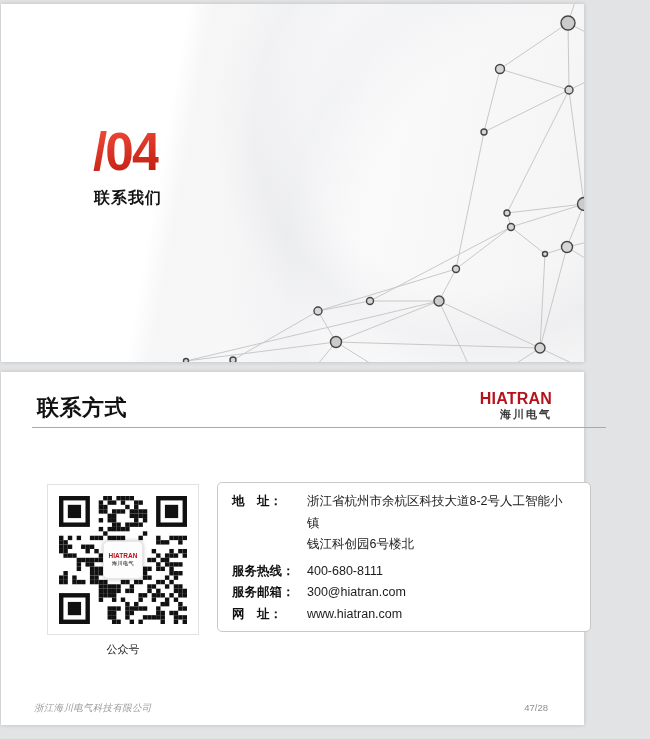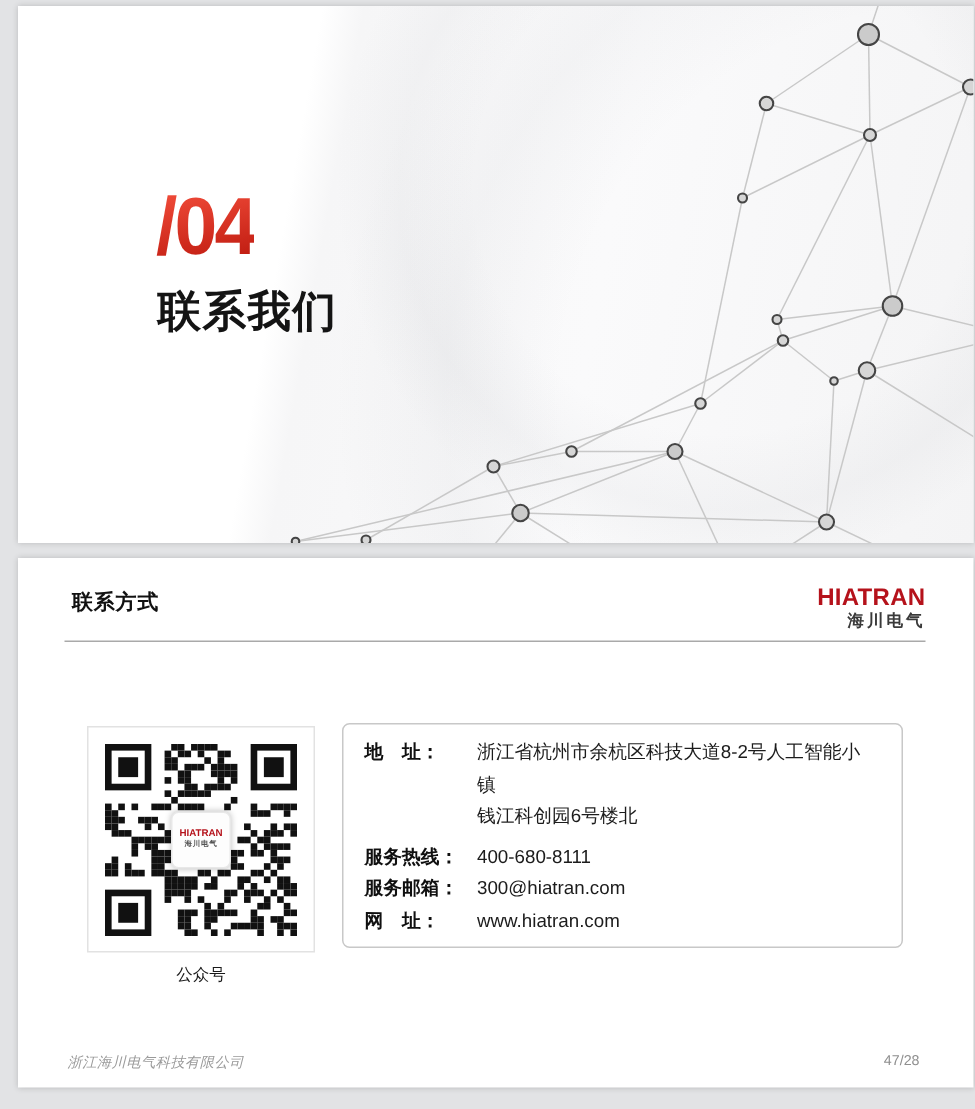--- a/index.html
+++ b/index.html
@@ -1,36 +1,36 @@
 <!DOCTYPE html>
 <html><head>
 <meta charset="utf-8">
 <style>
   html,body{margin:0;padding:0;background:#e2e3e5;}
   *{box-sizing:border-box;}
   body{font-family:"Liberation Sans","DejaVu Sans",sans-serif;}
   .stage{position:relative;width:650px;height:739px;background:#e2e3e5;overflow:hidden;}
 
-  .slide{position:absolute;left:12px;width:637px;background:#fff;box-shadow:0 0 4px rgba(0,0,0,.18);}
+  .slide{position:absolute;left:1px;width:583px;background:#fff;box-shadow:0 0 4px rgba(0,0,0,.18);}
   .slide-top{top:4px;height:358px;overflow:hidden;
     background:
       radial-gradient(circle 300px at 470px 120px, rgba(255,255,255,0) 55%, rgba(120,125,135,.05) 72%, rgba(255,255,255,0) 86%),
       radial-gradient(circle 430px at 620px 260px, rgba(255,255,255,0) 60%, rgba(120,125,135,.05) 78%, rgba(255,255,255,0) 95%),
       linear-gradient(100deg,#ffffff 29%,#f6f6f7 33%,#fafafb 60%,#f4f4f5 100%);}
   .slide-bottom{top:372px;height:353px;}
 
   .section-number{position:absolute;left:92px;top:120px;font-size:54px;font-weight:900;
     letter-spacing:-2px;line-height:1;transform:scaleX(.95);transform-origin:left top;
     background:linear-gradient(170deg,#ef4a38 10%,#c01c11 90%);
     -webkit-background-clip:text;background-clip:text;color:transparent;}
-  .section-title{position:absolute;left:93px;top:184px;font-size:29px;font-weight:800;color:#141414;letter-spacing:1px;}
+  .section-title{position:absolute;left:93px;top:184px;font-size:16px;font-weight:800;color:#141414;letter-spacing:1px;}
 
   .mesh{position:absolute;left:0;top:0;}
 
-  .bs-heading{position:absolute;left:36px;top:21px;font-size:14px;font-weight:800;color:#111;letter-spacing:.5px;}
+  .bs-heading{position:absolute;left:36px;top:21px;font-size:22px;font-weight:800;color:#111;letter-spacing:.5px;}
   .bs-logo{position:absolute;right:32px;top:19px;text-align:right;line-height:1;}
   .bs-logo .en{font-size:16px;font-weight:900;color:#b5121b;letter-spacing:.2px;}
   .bs-logo .cn{font-size:11px;font-weight:700;color:#3a3a3a;letter-spacing:2px;margin-top:2px;}
   .bs-divider{position:absolute;left:31px;top:55px;width:574px;height:1px;background:#a9a9a9;}
 
   .qr-wrap{position:absolute;left:46px;top:112px;width:152px;height:151px;border:1px solid #e2e2e2;
     background:#fff;display:flex;align-items:center;justify-content:center;}
   .qr-box{position:relative;width:128px;height:128px;}
   .qr-logo{position:absolute;left:50%;top:50%;width:40px;height:38px;margin:-19px 0 0 -20px;background:#fdfdfd;
     border:1px solid #e8e8e8;border-radius:5px;box-shadow:0 0 4px rgba(0,0,0,.25);

